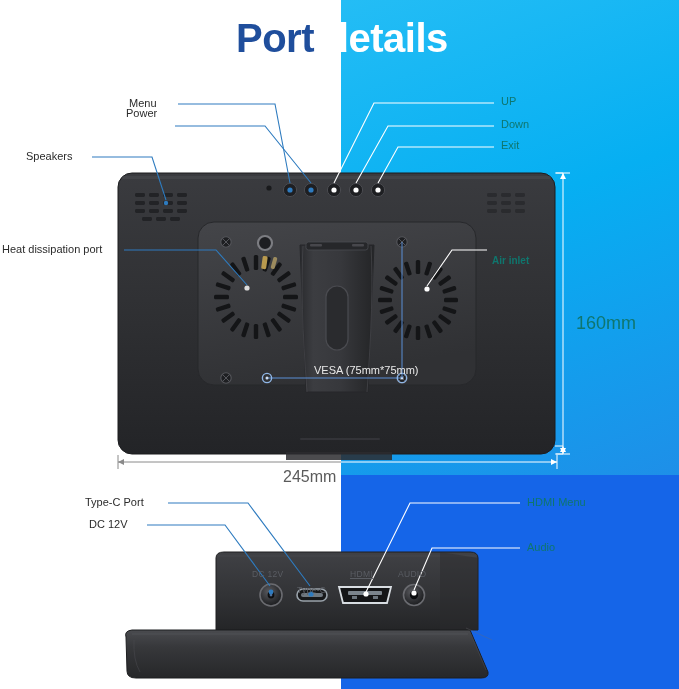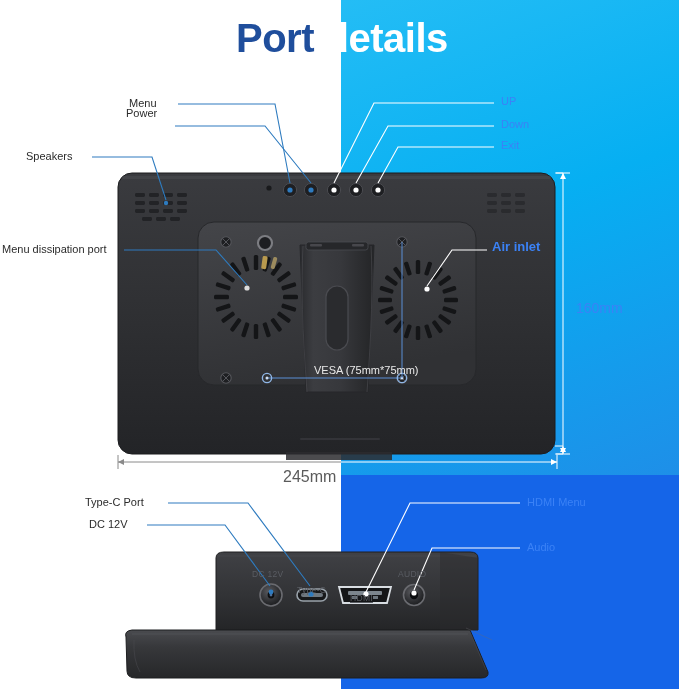--- a/index.html
+++ b/index.html
@@ -28,21 +28,21 @@
   }
   .title-dark  { color:#1F4E9C; }
   .title-light { color:#ffffff; }
 
   
   #overlay { position:absolute; left:0; top:0; width:679px; height:689px; }
 
   
   .lbl { position:absolute; font-size:11px; white-space:nowrap; line-height:1; }
   .lbl-dark  { color:#2b2b2b; }
-  .lbl-white { color:#3b82f6; }
+  .lbl-white { color:#0f766e; }
   .lbl-gray  { color:#5b5b5b; }
   .lbl-vesa  { color:#e9e9e9; font-size:11px;margin-left:28px; }
   .lbl-port  { color:#5a5d63; font-size:8.5px; letter-spacing:0.3px; }
 </style>
 </head>
 <body>
 
 <div id="stage">
 
   <div class="bg-top-left"></div>
@@ -405,35 +405,35 @@
       <circle cx="311" cy="594" r="2.6" fill="#2E7BBF"></circle>
       <circle cx="271" cy="592" r="2.4" fill="#2E7BBF"></circle>
       <circle cx="366" cy="594" r="2.6" fill="#FFFFFF"></circle>
       <circle cx="414" cy="593" r="2.6" fill="#FFFFFF"></circle>
     </g>
   </svg>
 
   <div class="lbl lbl-dark" style="left:129px; top:98px;">Menu</div>
   <div class="lbl lbl-dark" style="left:126px; top:108px;">Power</div>
   <div class="lbl lbl-dark" style="left:26px; top:151px;">Speakers</div>
-  <div class="lbl lbl-dark" style="left:2px; top:244px; font-size:11px;">Menu dissipation port</div>
+  <div class="lbl lbl-dark" style="left:2px; top:244px; font-size:11px;">Heat dissipation port</div>
 
   <div class="lbl lbl-white" style="left:501px; top:96px;">UP</div>
   <div class="lbl lbl-white" style="left:501px; top:119px;">Down</div>
   <div class="lbl lbl-white" style="left:501px; top:140px;">Exit</div>
-  <div class="lbl lbl-white" style="left:492px; top:240px; font-weight:bold; font-size:13px;">Air inlet</div>
-
-  <div class="lbl lbl-white" style="left:576px; top:301px; font-size:14px;">160mm</div>
+  <div class="lbl lbl-white" style="left:492px; top:256px; font-weight:bold; font-size:10px;">Air inlet</div>
+
+  <div class="lbl lbl-white" style="left:576px; top:314px; font-size:18px;">160mm</div>
   <div class="lbl lbl-gray" style="left:283px; top:469px; font-size:16px;">245mm</div>
 
   <div class="lbl lbl-vesa" style="left:286px; top:365px;">VESA (75mm*75mm)</div>
 
   <div class="lbl lbl-dark" style="left:85px; top:497px;">Type-C Port</div>
   <div class="lbl lbl-dark" style="left:89px; top:519px;">DC 12V</div>
   <div class="lbl lbl-white" style="left:527px; top:497px;">HDMI Menu</div>
   <div class="lbl lbl-white" style="left:527px; top:542px;">Audio</div>
 
   <div class="lbl lbl-port" style="left:252px; top:570px;">DC 12V</div>
   <div class="lbl lbl-port" style="left:297px; top:586px;">Type-C</div>
-  <div class="lbl lbl-port" style="left:350px; top:594px;text-decoration:underline;">HDMI</div>
+  <div class="lbl lbl-port" style="left:350px; top:570px;text-decoration:underline;">HDMI</div>
   <div class="lbl lbl-port" style="left:398px; top:570px;">AUDIO</div>
 
 </div>
 
 </body></html>

